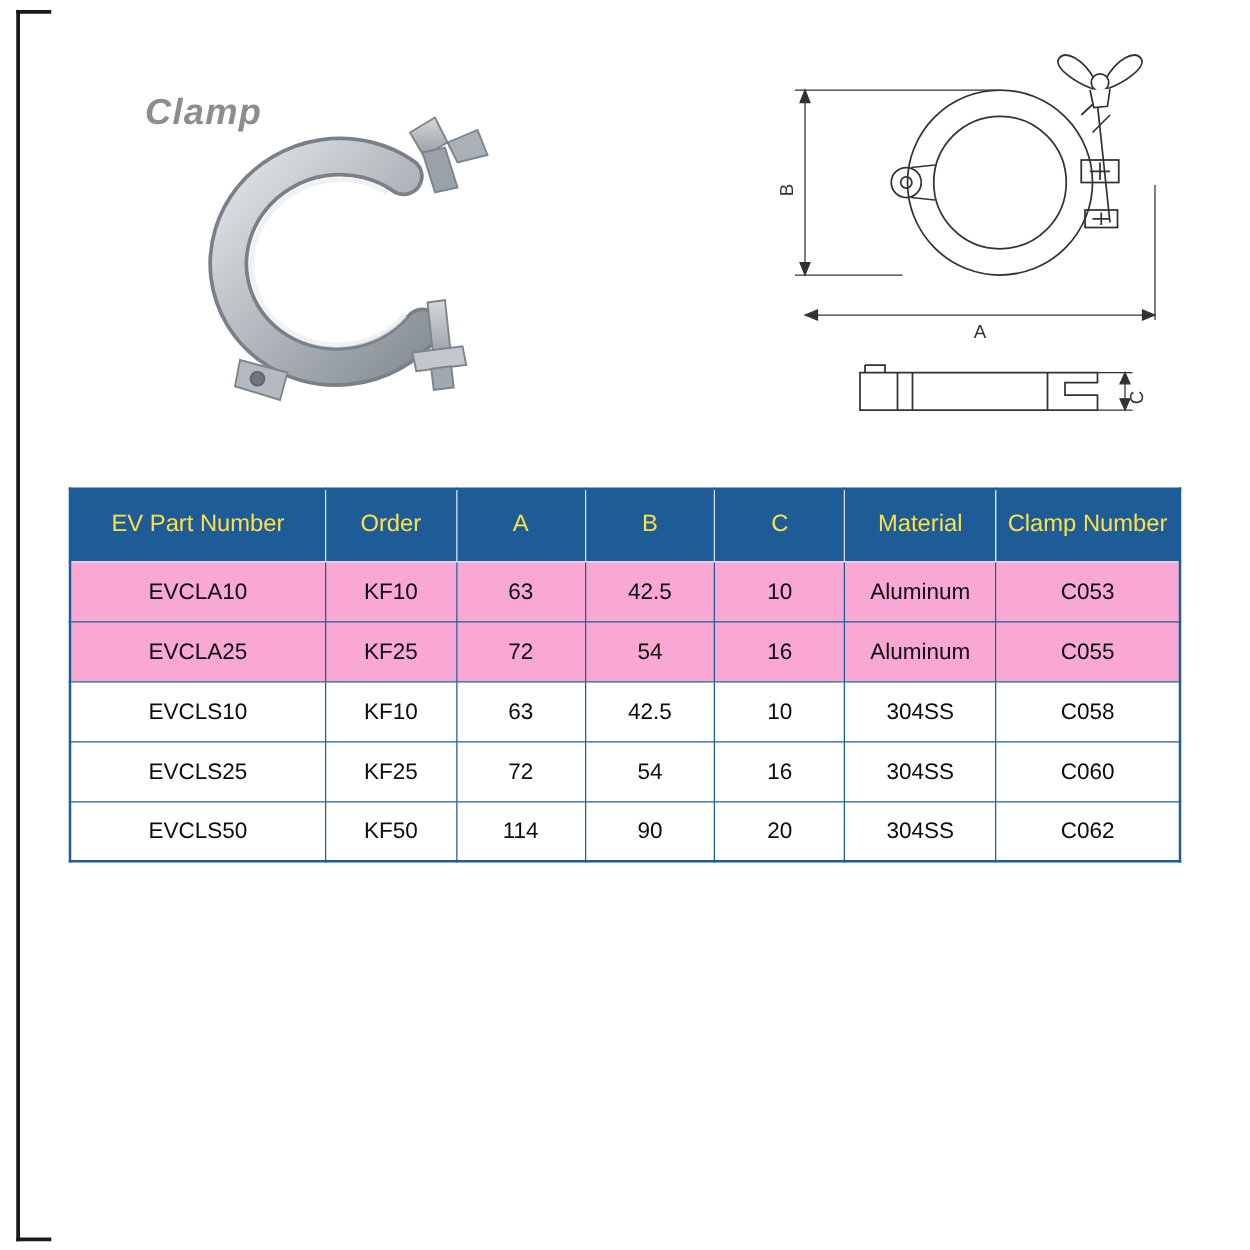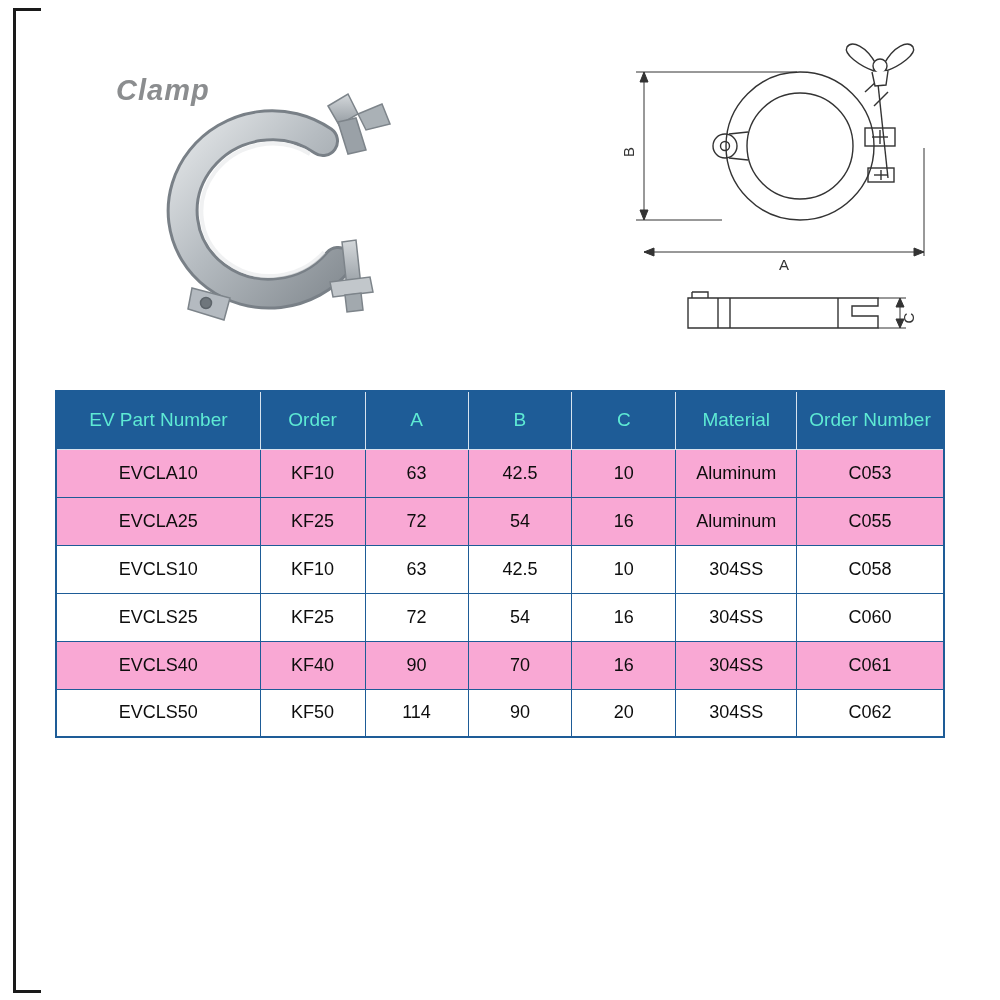--- a/index.html
+++ b/index.html
@@ -28,21 +28,21 @@
   .side  { position:absolute; left:678px; top:274px; }
 
   .dim-text { font-family:"Liberation Sans", sans-serif; font-size:15px; fill:#333; }
 
   table.spec {
     position:absolute; left:55px; top:390px; width:890px;
     border-collapse:collapse; table-layout:fixed;
     border:2px solid #1E5C97;
   }
   table.spec th {
-    background:#1E5C97; color:#5eead4;
+    background:#1E5C97; color:#fde047;
     height:58px; font-size:19px; font-weight:400;
     text-align:center; vertical-align:middle;
     border:1px solid #d7e2ee;
     border-top:1px solid #1E5C97;
   }
   table.spec td {
     height:48px; text-align:center; vertical-align:middle;
     font-size:18px; color:#0d0d0d; background:#ffffff;
     border:1px solid #1E5C97;
   }
@@ -172,21 +172,21 @@
       <col style="width:16.6%">
     </colgroup>
     <thead>
       <tr>
           <th>EV Part Number</th>
           <th>Order</th>
           <th>A</th>
           <th>B</th>
           <th>C</th>
           <th>Material</th>
-          <th>Order Number</th>
+          <th>Clamp Number</th>
         </tr>
     </thead>
     <tbody>
         <tr class="alt">
           <td>EVCLA10</td>
           <td>KF10</td>
           <td>63</td>
           <td>42.5</td>
           <td>10</td>
           <td>Aluminum</td>
@@ -212,29 +212,20 @@
         </tr>
         <tr>
           <td>EVCLS25</td>
           <td>KF25</td>
           <td>72</td>
           <td>54</td>
           <td>16</td>
           <td>304SS</td>
           <td>C060</td>
         </tr>
-        <tr class="alt">
-          <td>EVCLS40</td>
-          <td>KF40</td>
-          <td>90</td>
-          <td>70</td>
-          <td>16</td>
-          <td>304SS</td>
-          <td>C061</td>
-        </tr>
         <tr>
           <td>EVCLS50</td>
           <td>KF50</td>
           <td>114</td>
           <td>90</td>
           <td>20</td>
           <td>304SS</td>
           <td>C062</td>
         </tr>
       </tbody>

